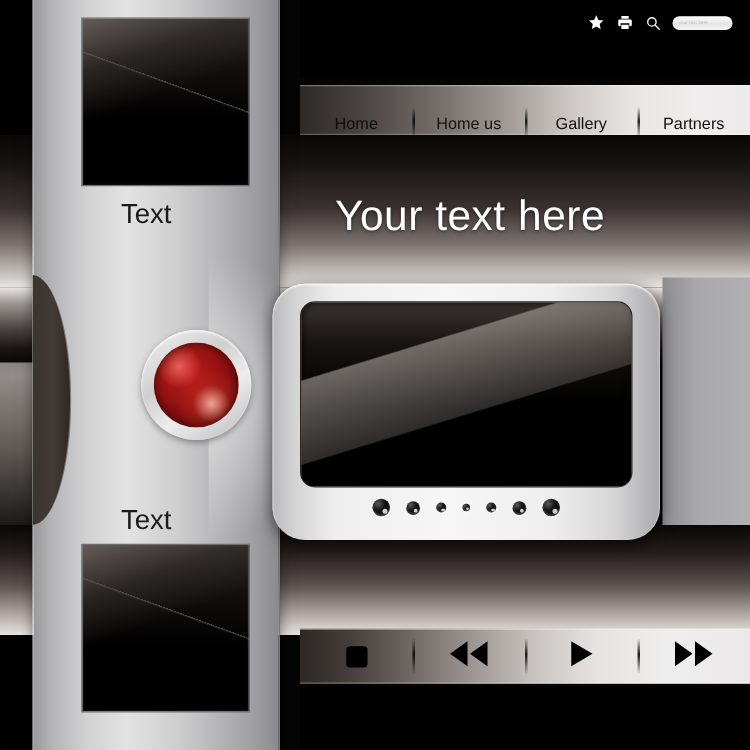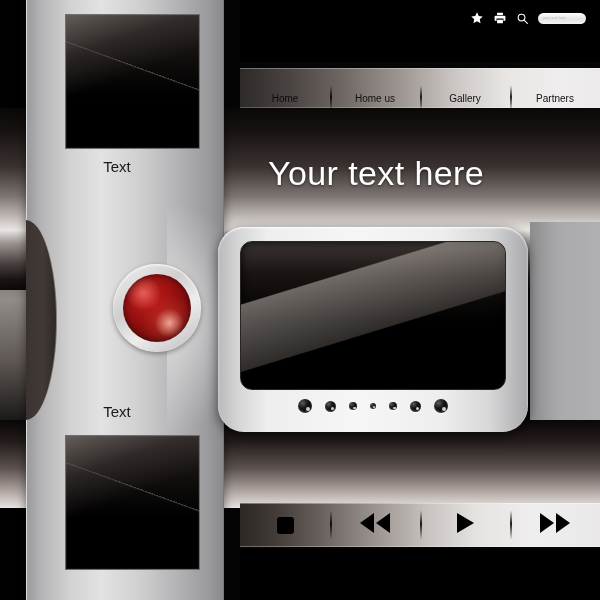--- a/index.html
+++ b/index.html
@@ -132,21 +132,21 @@
       #eceaea 100%);
     border-top: 1px solid rgba(255,255,255,.32);
     border-bottom: 1px solid rgba(255,255,255,.22);
     display: flex;
     align-items: center;
     box-sizing: border-box;
   }
   .nav-item {
     flex: 1;
     text-align: center;
-    font-size: 10px;
+    font-size: 13px;
     color: #12100f;
     position: relative;
     user-select: none;
     margin-top: 20px;
   }
   .nav-item + .nav-item::before {
     content: "";
     position: absolute;
     left: 0; top: 50%;
     transform: translateY(-50%);
@@ -222,21 +222,21 @@
       rgba(10,9,8,0) 46%);
   }
   .thumb-top { left: 38px; top: 22px; }
   .thumb-bottom { left: 38px; top: 443px; }
 
   .thumb-label {
     position: absolute;
     width: 180px;
     left: 0;
     text-align: center;
-    font-size: 15px;
+    font-size: 22px;
     color: #1a1a1a;
   }
   .label-top { top: 166px; }
   .label-bottom { top: 411px; }
 
   
   .redbtn-ring {
     position: absolute;
     left: 86px; top: 272px;
     width: 88px; height: 88px;

